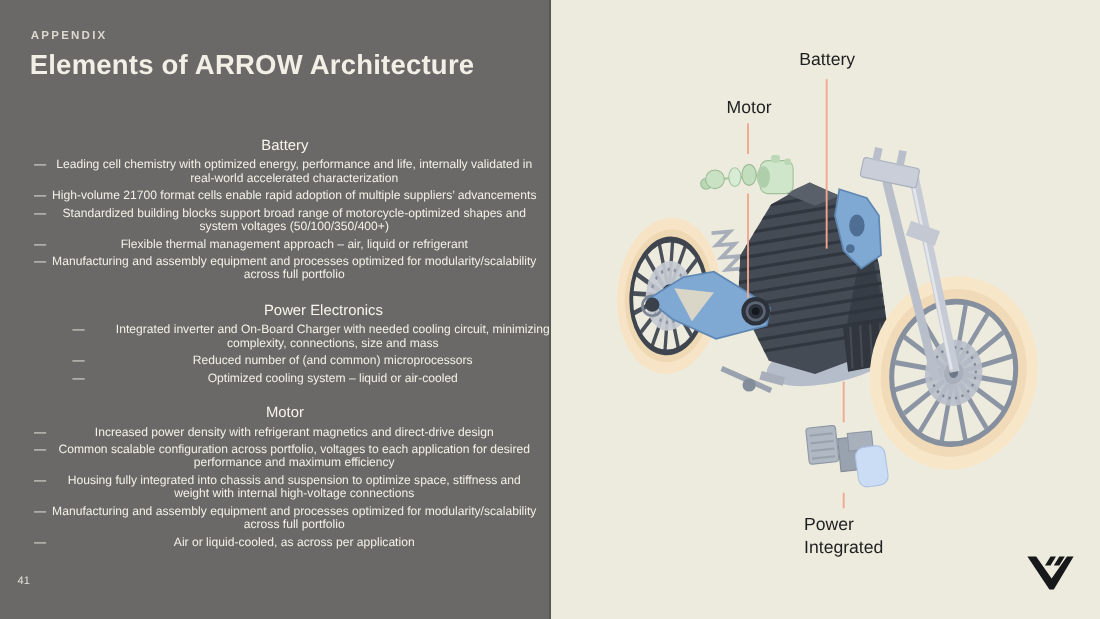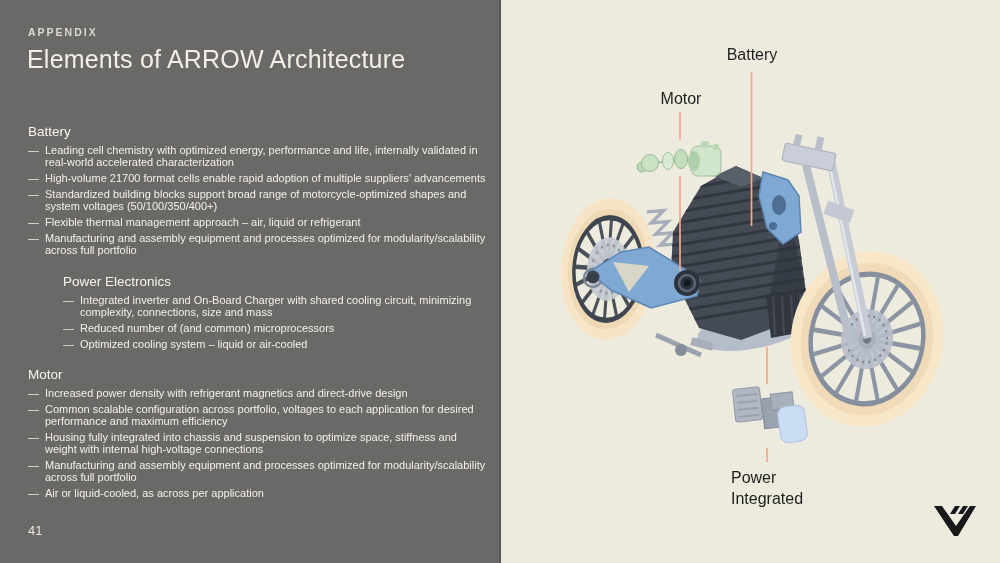--- a/index.html
+++ b/index.html
@@ -4,41 +4,41 @@
 <style>
   html,body{margin:0;padding:0;background:#2b2b2b;}
   #slide{
     position:relative;width:1000px;height:563px;overflow:hidden;
     font-family:"Liberation Sans", sans-serif;
     background:#EDEBDE;
   }
   
   #left-panel{
     position:absolute;left:0;top:0;width:499px;height:563px;
-    background:#6A6967;border-right:2px solid #585855;box-sizing:content-box;
+    background:#6A6967;border-right:2px solid #585855;box-sizing:content-box;text-align:center;
   }
   .kicker{
     position:absolute;left:28px;top:26px;
     font-size:10.5px;font-weight:700;letter-spacing:2px;color:#DBD9D0;
   }
   .title{
     position:absolute;left:27px;top:45px;
-    font-size:25px;font-weight:400;letter-spacing:.2px;color:#F2F0E6;
+    font-size:25px;font-weight:700;letter-spacing:.2px;color:#F2F0E6;
   }
   .sec{position:absolute;left:28px;width:462px;color:#F3F1E7;}
   .sec-h{font-size:13.5px;line-height:16px;font-weight:400;color:#F7F5EC;margin:0 0 3px 0;}
   .bullets{margin:0;padding:0;list-style:none;}
   .bullet{display:flex;margin-top:4px;font-size:11px;line-height:12px;}
   .dash{flex:0 0 17px;color:#EDEBE1;}
   .btxt{flex:1;}
   #sec-battery{top:124px;}
   #sec-pe{top:274px;margin-left:35px;}
   #sec-motor{top:367px;}
   .pagenum{
-    position:absolute;left:28px;top:523px;font-size:13px;color:#E6E4DB;
+    position:absolute;left:16px;top:523px;font-size:10px;color:#E6E4DB;
   }
   
   #right-panel{
     position:absolute;left:501px;top:0;width:499px;height:563px;background:#EDEBDE;
   }
   #bike-svg{position:absolute;left:0;top:0;}
   .dlabel{
     position:absolute;transform:translateX(-50%);
     font-size:16px;color:#1E1F1F;white-space:nowrap;
   }
@@ -80,21 +80,21 @@
             <span class="btxt">Manufacturing and assembly equipment and processes optimized for modularity/scalability across full portfolio</span>
           </li>
       </ul>
     </div>
 
     <div class="sec" id="sec-pe">
       <h2 class="sec-h">Power Electronics</h2>
       <ul class="bullets">
         <li class="bullet">
             <span class="dash">—</span>
-            <span class="btxt">Integrated inverter and On-Board Charger with shared cooling circuit, minimizing complexity, connections, size and mass</span>
+            <span class="btxt">Integrated inverter and On-Board Charger with needed cooling circuit, minimizing complexity, connections, size and mass</span>
           </li>
         <li class="bullet">
             <span class="dash">—</span>
             <span class="btxt">Reduced number of (and common) microprocessors</span>
           </li>
         <li class="bullet">
             <span class="dash">—</span>
             <span class="btxt">Optimized cooling system – liquid or air-cooled</span>
           </li>
       </ul>

